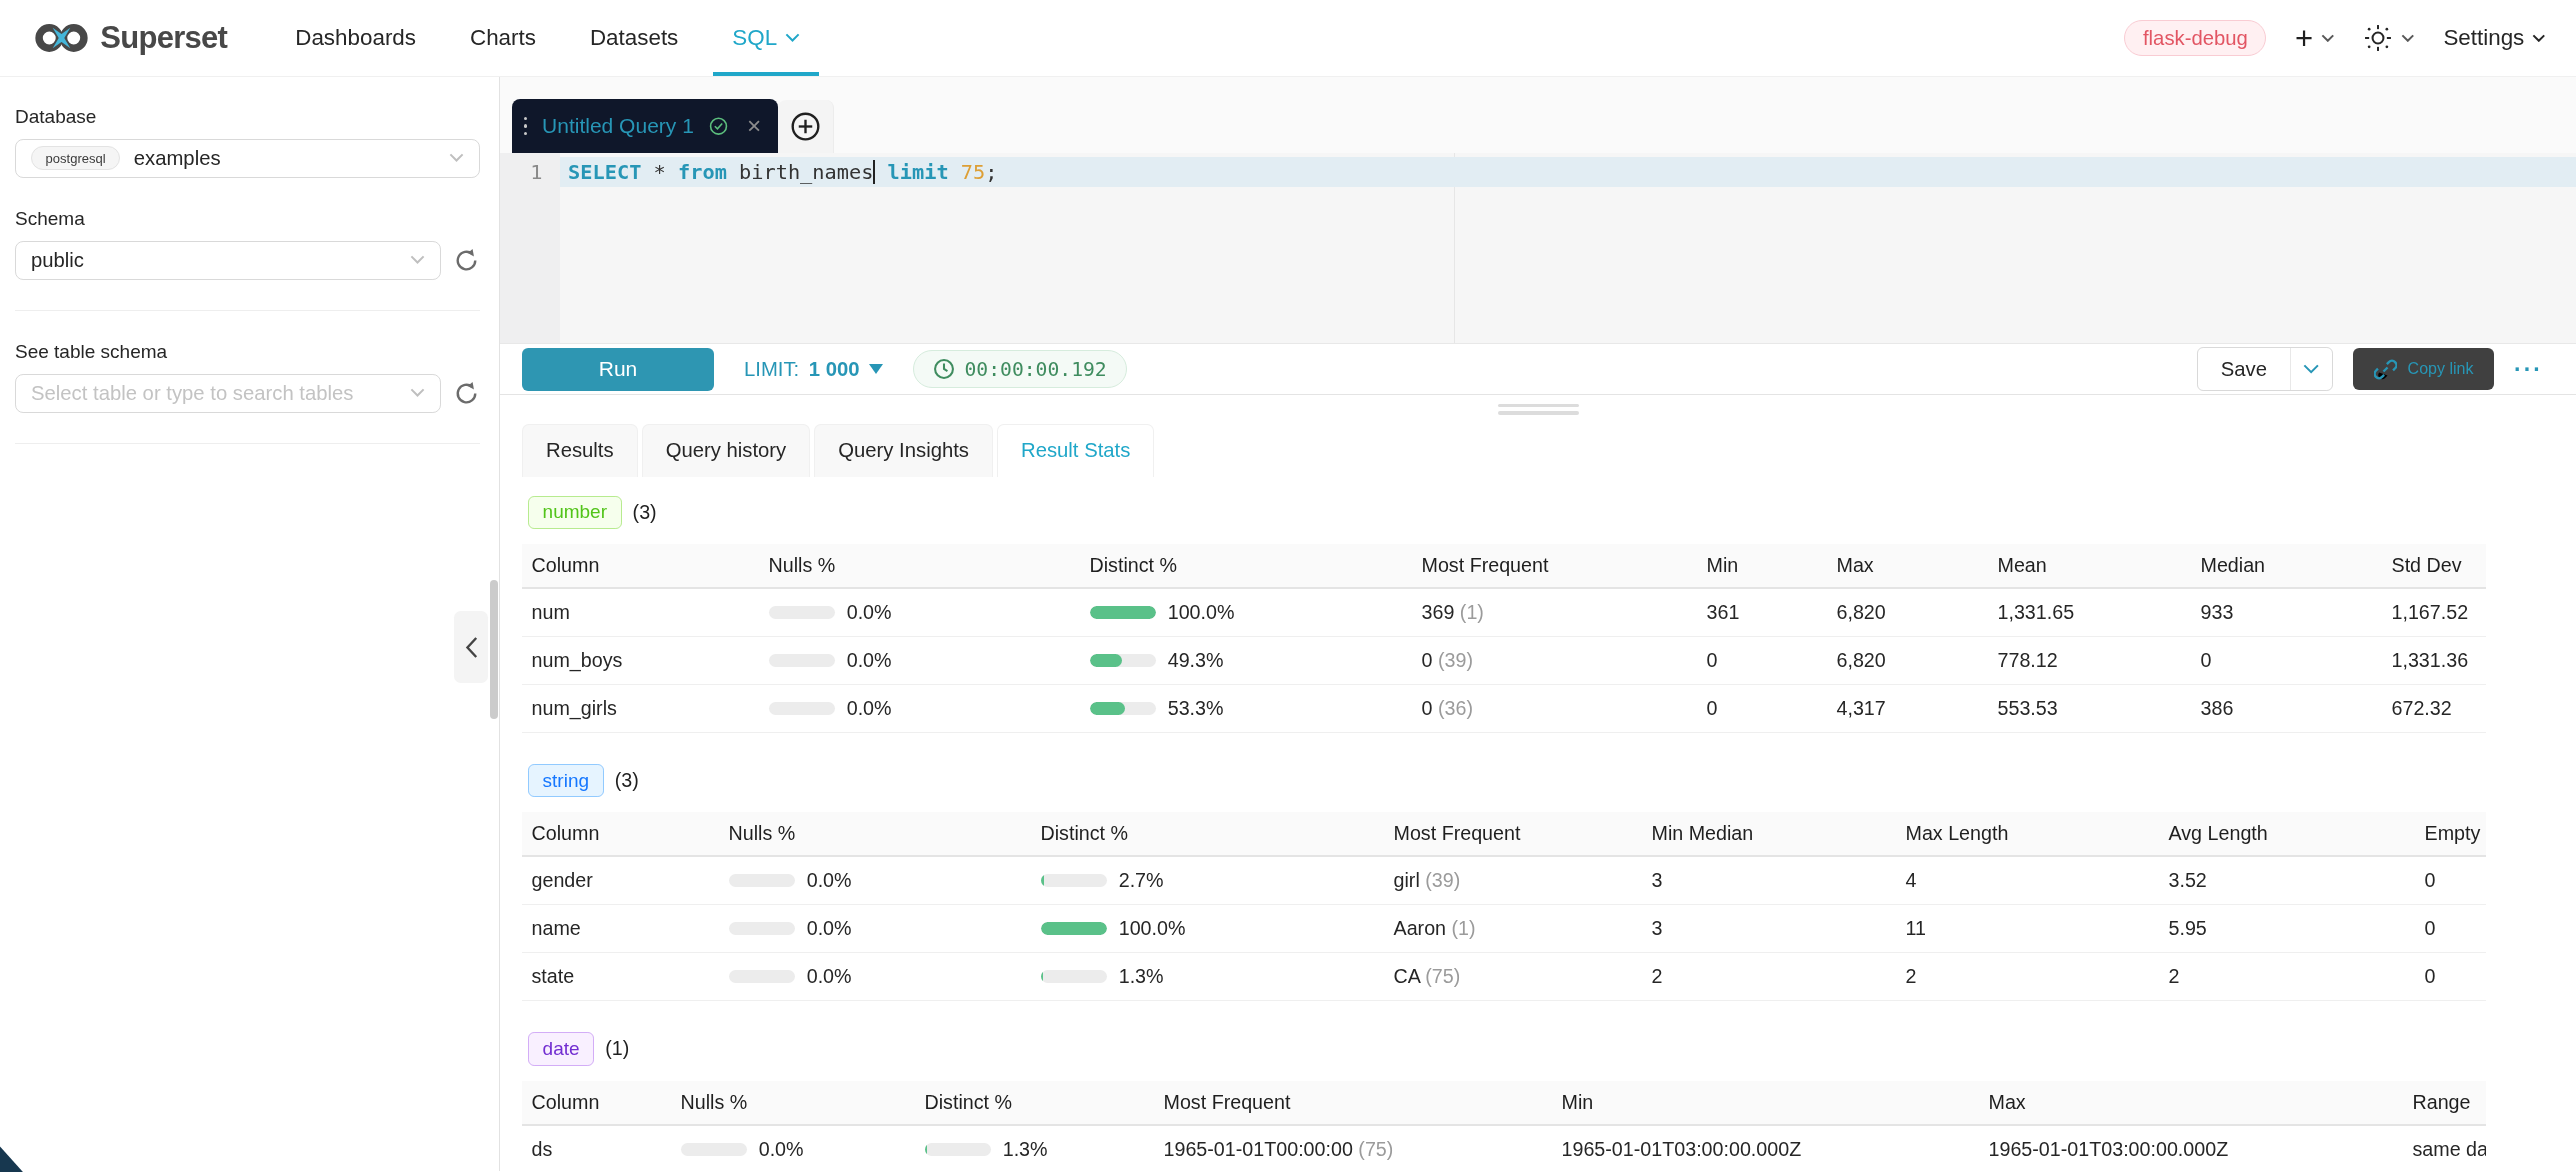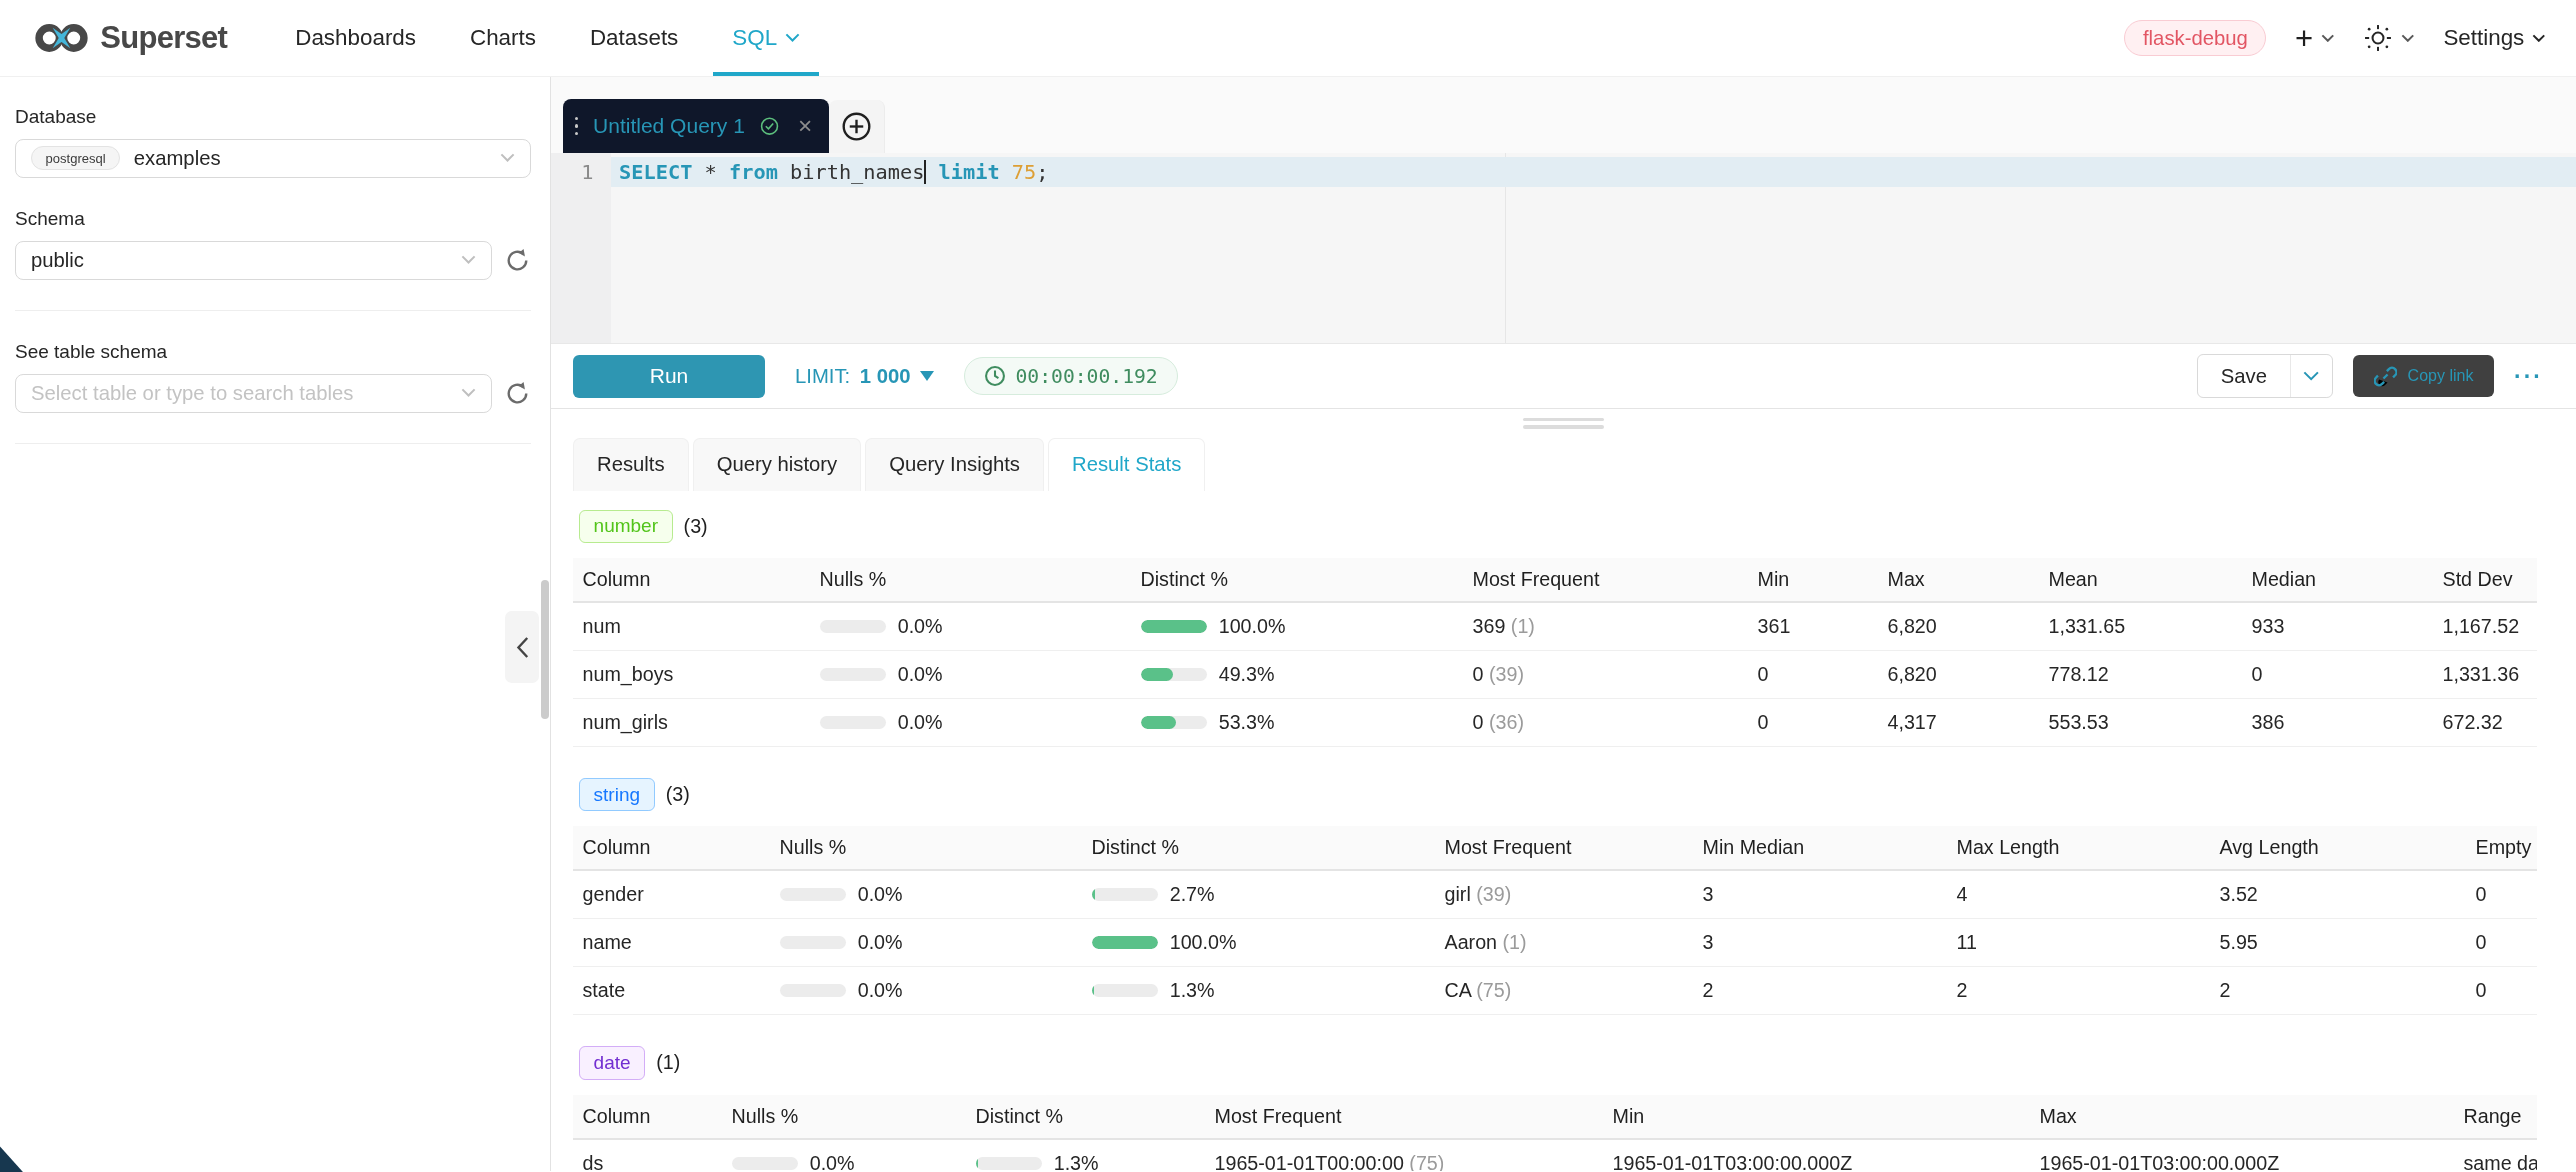--- a/index.html
+++ b/index.html
@@ -19,21 +19,21 @@
   .nav-item.active { color:#20a7c9; }
   .nav-item.active .underline { position:absolute; left:8.1px; right:8.1px; bottom:0; height:4.1px; background:#20a7c9; }
   .nav-item .chev { margin-left:8.1px; }
   .nav-right { margin-left:auto; display:flex; align-items:center; gap: 28.5px; }
   .env-pill { color:#e25563; background:#fff0f2; border:1.4px solid #f9ccd3; border-radius: 19px; padding: 5.4px 17.6px; font-size: 20.3px; }
   .nav-icon-group { display:flex; align-items:center; gap: 8.1px; }
   .plus-glyph { font-size: 31px; font-weight: 300; line-height: 1; color:#1f1f1f; }
   .settings { display:flex; align-items:center; gap:8.1px; font-size: 22.4px; }
   
   .main { display:flex; height: 1094px; }
-  .sidebar { width: 551px; border-right: 1.4px solid #e2e2e2; background:#fff; padding: 28.5px 19px 0 15px; position:relative; flex: none; }
+  .sidebar { width: 500px; border-right: 1.4px solid #e2e2e2; background:#fff; padding: 28.5px 19px 0 15px; position:relative; flex: none; }
   .field-label { font-size: 19px; color:#262626; margin-bottom: 11px; }
   .select-row { display:flex; align-items:center; gap: 12.2px; margin-bottom: 30px; }
   .select { flex:1; height: 39px; border: 1.4px solid #d9d9d9; border-radius: 8.1px; background:#fff; display:flex; align-items:center; padding: 0 15px; gap: 13.6px; }
   .select .value { font-size: 20.3px; color:#262626; }
   .select .placeholder { font-size: 20.3px; color:#c3c3c3; white-space:nowrap; overflow:hidden; }
   .select .caret { margin-left:auto; flex:none; }
   .engine-tag { background:#f5f5f5; border:1.4px solid #e3e3e3; border-radius: 13.6px; padding: 3.4px 13.6px; font-size: 13px; color:#3b3b3b; }
   .sidebar hr { border:none; border-top:1.4px solid #eee; margin: 0 0 30px 0; }
   .collapse-btn { position:absolute; right: 11px; top: 534px; width: 34px; height: 72px; background:#f4f4f4; border-radius: 6.8px; display:flex; align-items:center; justify-content:center; cursor:pointer; }
   .side-scroll-thumb { position:absolute; right: 1.4px; top: 503px; width: 7.5px; height: 139px; background:#cbcbcb; border-radius: 4.1px; }
@@ -51,21 +51,21 @@
   .print-margin { position:absolute; left: 954px; top:0; bottom:0; width:1.4px; background:#e6e6e6; }
   .code-line { display:flex; height: 30px; align-items:center; margin-top: 4.1px; position:relative; }
   .gutter-col { position:absolute; left:0; top:0; bottom:0; width: 60px; background:#efeff0; }
   .gutter-num { width:60px; flex:none; text-align:right; padding-right: 17.6px; color:#8a8a8a; z-index:1; }
   .line-content { flex:1; background:#e2edf3; height:100%; display:flex; align-items:center; padding-left: 8.1px; white-space:pre; z-index:1; }
   .tok-kw { color:#2796b6; font-weight:bold; }
   .tok-plain { color:#333; }
   .tok-num { color:#dd9f35; }
   .code-caret { display:inline-block; width:2px; height:24.4px; background:#222; vertical-align:middle; }
   
-  .sql-toolbar { height: 66px; background:#fff; border-top: 1.4px solid #e8e8e8; border-bottom: 1.4px solid #e4e4e4; display:flex; align-items:center; padding: 0 33px 0 22px; gap: 30px; }
+  .sql-toolbar { height: 52px; background:#fff; border-top: 1.4px solid #e8e8e8; border-bottom: 1.4px solid #e4e4e4; display:flex; align-items:center; padding: 0 33px 0 22px; gap: 30px; }
   .run-btn { width: 192px; height: 43px; background:#2e96b2; color:#fff; font-size: 21px; border:none; border-radius: 6.1px; cursor:pointer; }
   .limit-group { display:flex; align-items:center; gap: 9.5px; color:#2796b6; font-size: 20.3px; cursor:pointer; }
   .limit-group .tri { width:0; height:0; border-left:7.5px solid transparent; border-right:7.5px solid transparent; border-top:10.2px solid #2796b6; }
   .timer-pill { display:flex; align-items:center; gap:9.5px; background:#f4faf6; border:1.4px solid #d6ecdd; border-radius: 22px; padding: 6.8px 19px; color:#3f8c5f; font-family:"DejaVu Sans Mono", monospace; font-size: 19.7px; }
   .toolbar-right { margin-left:auto; display:flex; align-items:center; gap: 20.3px; }
   .save-split { display:flex; border:1.4px solid #d9d9d9; border-radius: 6.1px; overflow:hidden; background:#fff; }
   .save-main { padding: 9.5px 23px; font-size: 20.3px; color:#262626; cursor:pointer; }
   .save-caret { width: 42px; display:flex; align-items:center; justify-content:center; border-left:1.4px solid #e8e8e8; cursor:pointer; }
   .copy-btn { display:flex; align-items:center; gap: 11px; background:#404040; color:#2796b6; border:none; border-radius: 6.1px; padding: 9.5px 20.3px; font-size: 16px; cursor:pointer; }
   .more-dots { color:#2796b6; font-size: 23px; letter-spacing: 2px; font-weight:bold; cursor:pointer; }

